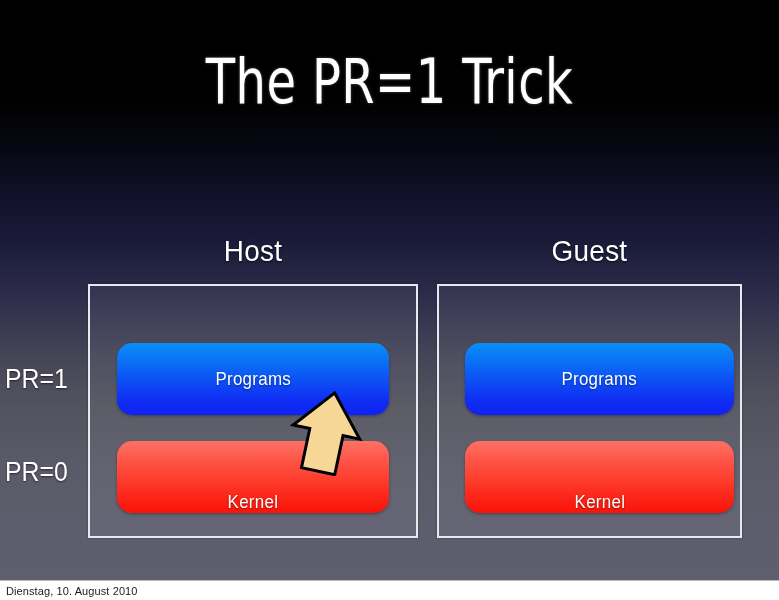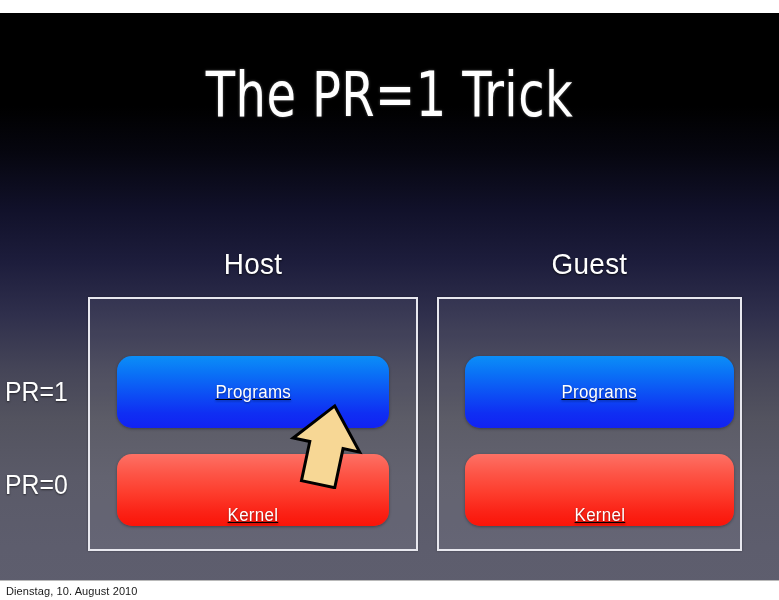--- a/index.html
+++ b/index.html
@@ -18,21 +18,21 @@
     position: relative;
     width: 779px;
     height: 600px;
     background: #ffffff;
   }
 
   
   #slide {
     position: absolute;
     left: 0;
-    top: 13px;
+    top: 0;
     width: 779px;
     height: 580px;
     background: linear-gradient(to bottom,
         #000000 0%,
         #000000 16%,
         #06060f 24%,
         #11112a 34%,
         #1d1d3c 43%,
         #2f2f4c 52%,
         #444457 61%,
@@ -110,21 +110,20 @@
 
   
   .layer-box {
     position: absolute;
     height: 72px;
     border-radius: 15px;
     display: flex;
     align-items: center;
     justify-content: center;
     box-shadow: 0 1px 3px rgba(0,0,0,0.35);
-    text-decoration: underline;
   }
   .layer-box .layer-label {
     color: #ffffff;
     font-size: 18px;
     letter-spacing: 0.3px;
     text-shadow: 0 1px 2px rgba(0,0,0,0.45);
     transform: scaleX(0.94);
   }
   .box-programs {
     background: linear-gradient(to bottom,

